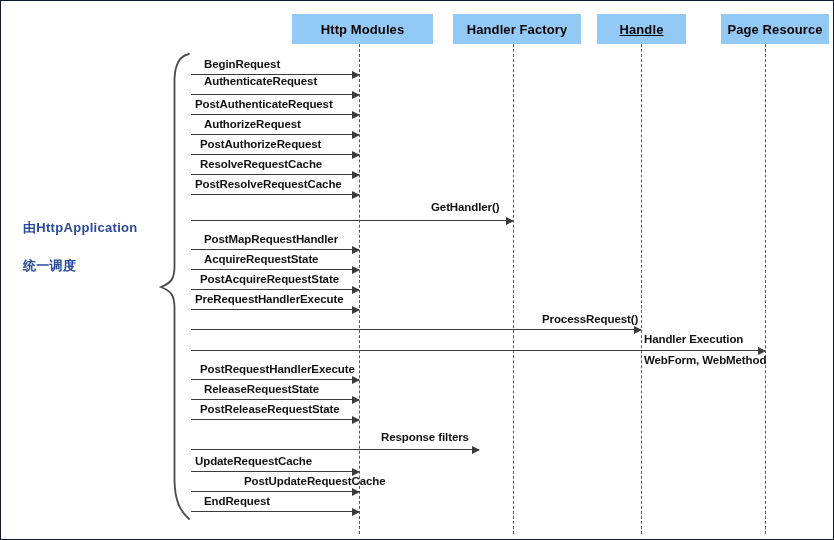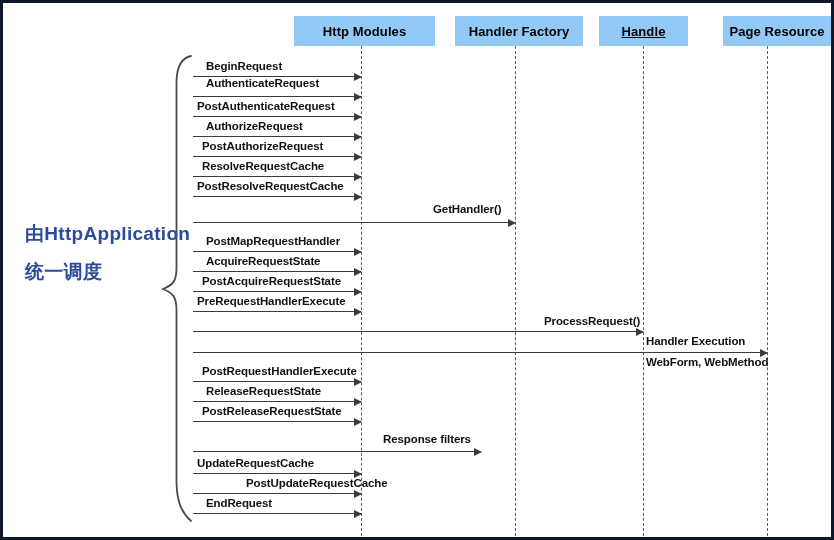--- a/index.html
+++ b/index.html
@@ -8,21 +8,21 @@
     background: #ffffff;
   }
   body {
     font-family: "Liberation Sans", sans-serif;
   }
   #canvas {
     position: relative;
     width: 834px;
     height: 540px;
     background: #ffffff;
-    border: 3px solid #0f172a;
+    border: 1px solid #0f172a;
     box-sizing: border-box;
     overflow: hidden;
   }
 
   
   .participant {
     position: absolute;
     background: #93c9f7;
     color: #000000;
     font-size: 13px;
@@ -65,21 +65,21 @@
     font-weight: bold;
     color: #111111;
     white-space: nowrap;
     letter-spacing: -0.1px;
   }
 
   
   .annot {
     position: absolute;
     color: #2a4b9b;
-    font-size: 19px;
+    font-size: 13px;
     font-weight: bold;
     white-space: nowrap;
     letter-spacing: 0.3px;
   }
 
   .brace {
     position: absolute;
   }
 
   .watermark {

